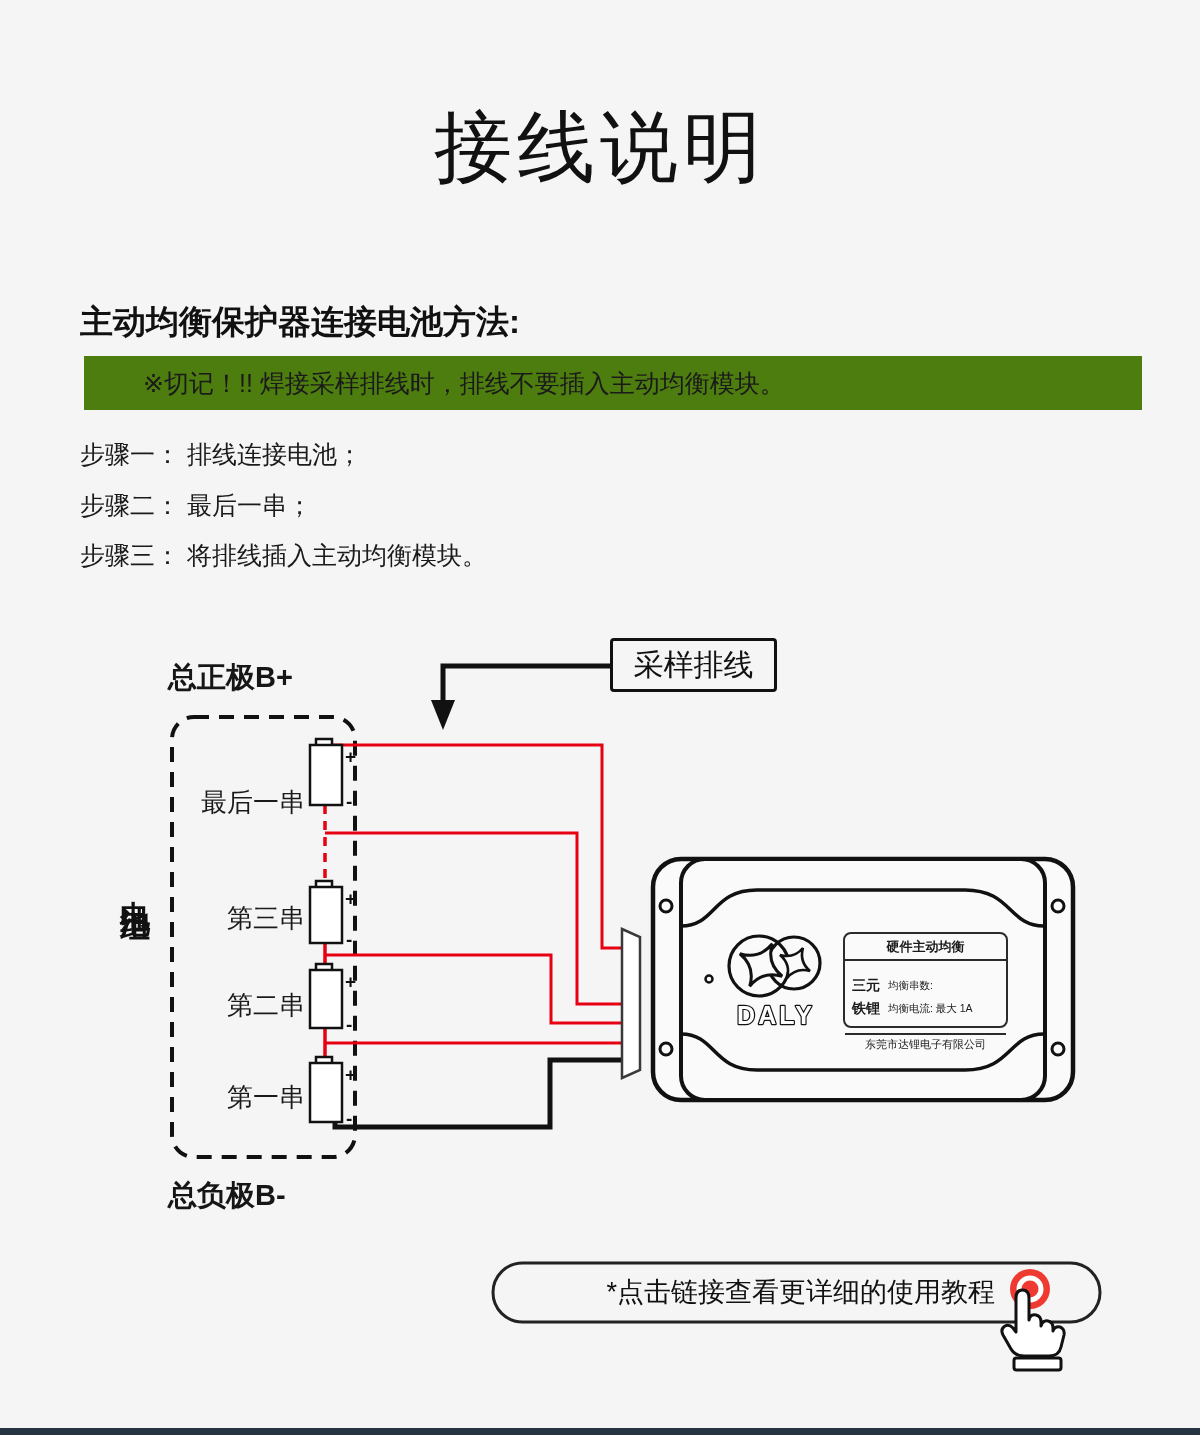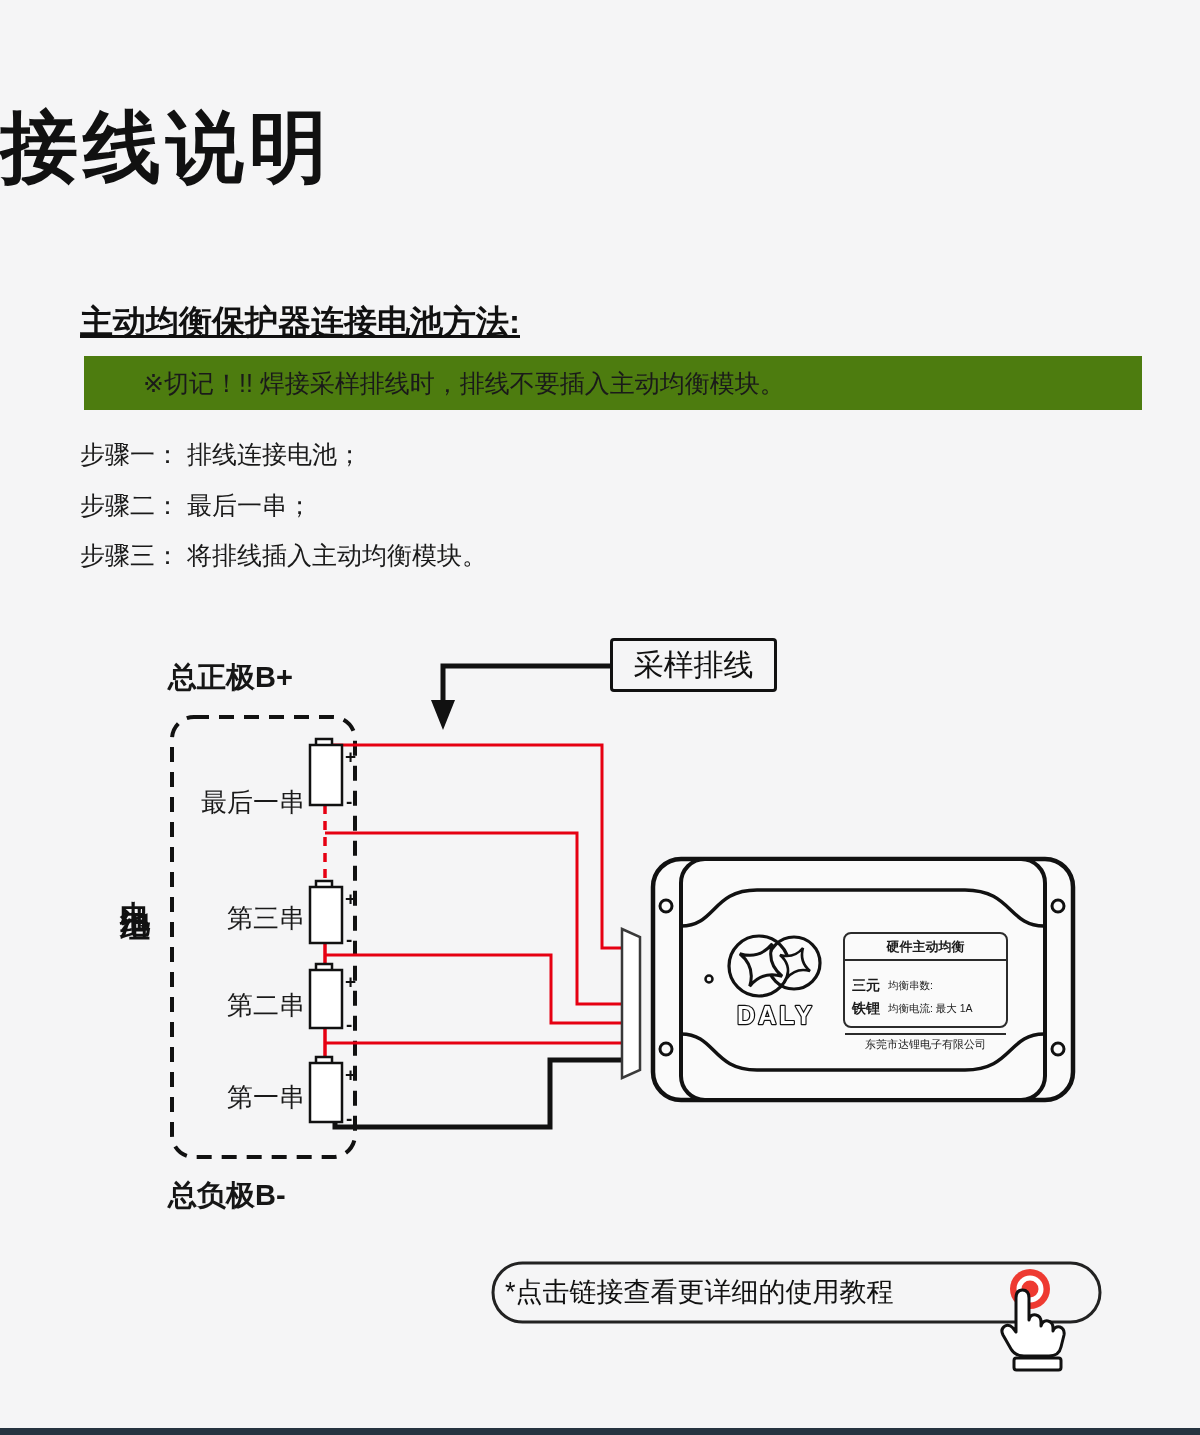--- a/index.html
+++ b/index.html
@@ -4,25 +4,25 @@
 <style>
   html,body{margin:0;padding:0;}
   body{
     width:1200px;height:1435px;position:relative;overflow:hidden;
     background:#f5f5f6;
     font-family:"Liberation Sans","DejaVu Sans",sans-serif;
     color:#161616;
   }
   .abs{position:absolute;}
   .page-title{
-    left:0;right:0;top:96px;text-align:left;
-    font-size:78px;font-weight:700;letter-spacing:5px;color:#111;
+    left:0;right:0;top:96px;text-align:center;
+    font-size:78px;font-weight:400;letter-spacing:5px;color:#111;
   }
   .section-heading{
-    left:80px;top:300px;font-size:33px;font-weight:800;color:#111;text-decoration:underline;
+    left:80px;top:300px;font-size:33px;font-weight:800;color:#111;
   }
   .warning-bar{
     left:84px;top:356px;width:1058px;height:54px;background:#4d7c0f;
   }
   .warning-text{
     padding-left:59px;line-height:54px;font-size:25px;color:#1a1a1a;white-space:nowrap;
   }
   .step{left:80px;font-size:25px;color:#1a1a1a;white-space:nowrap;}
   .step1{top:438px;} .step2{top:489px;} .step3{top:539px;}
   .callout-box{
@@ -44,21 +44,21 @@
     border:2px solid #2b2b2b;border-radius:8px;color:#1a1a1a;
   }
   .lb-title{height:25px;line-height:25px;text-align:center;font-size:13px;font-weight:bold;
     border-bottom:2px solid #2b2b2b;}
   .lb-mid{height:46px;padding:13px 7px;border-bottom:2px solid #2b2b2b;box-sizing:content-box;}
   .lb-row{display:flex;align-items:center;height:23px;}
   .lb-chem{font-size:14px;font-weight:bold;width:36px;}
   .lb-spec{font-size:10.5px;white-space:nowrap;}
   .lb-company{height:19px;line-height:19px;text-align:center;font-size:11px;white-space:nowrap;}
   .footer-link-text{
-    left:505px;top:1263px;width:490px;text-align:left;line-height:59px;
+    left:505px;top:1263px;width:490px;text-align:right;line-height:59px;
     font-size:27px;color:#111;white-space:nowrap;cursor:pointer;
   }
   svg.diagram{left:0;top:0;}
   .layer2{z-index:2;} .layer1{z-index:1;}
 </style>
 </head>
 <body>
 
 <svg class="abs diagram layer1" width="1200" height="1435" viewBox="0 0 1200 1435">
 

